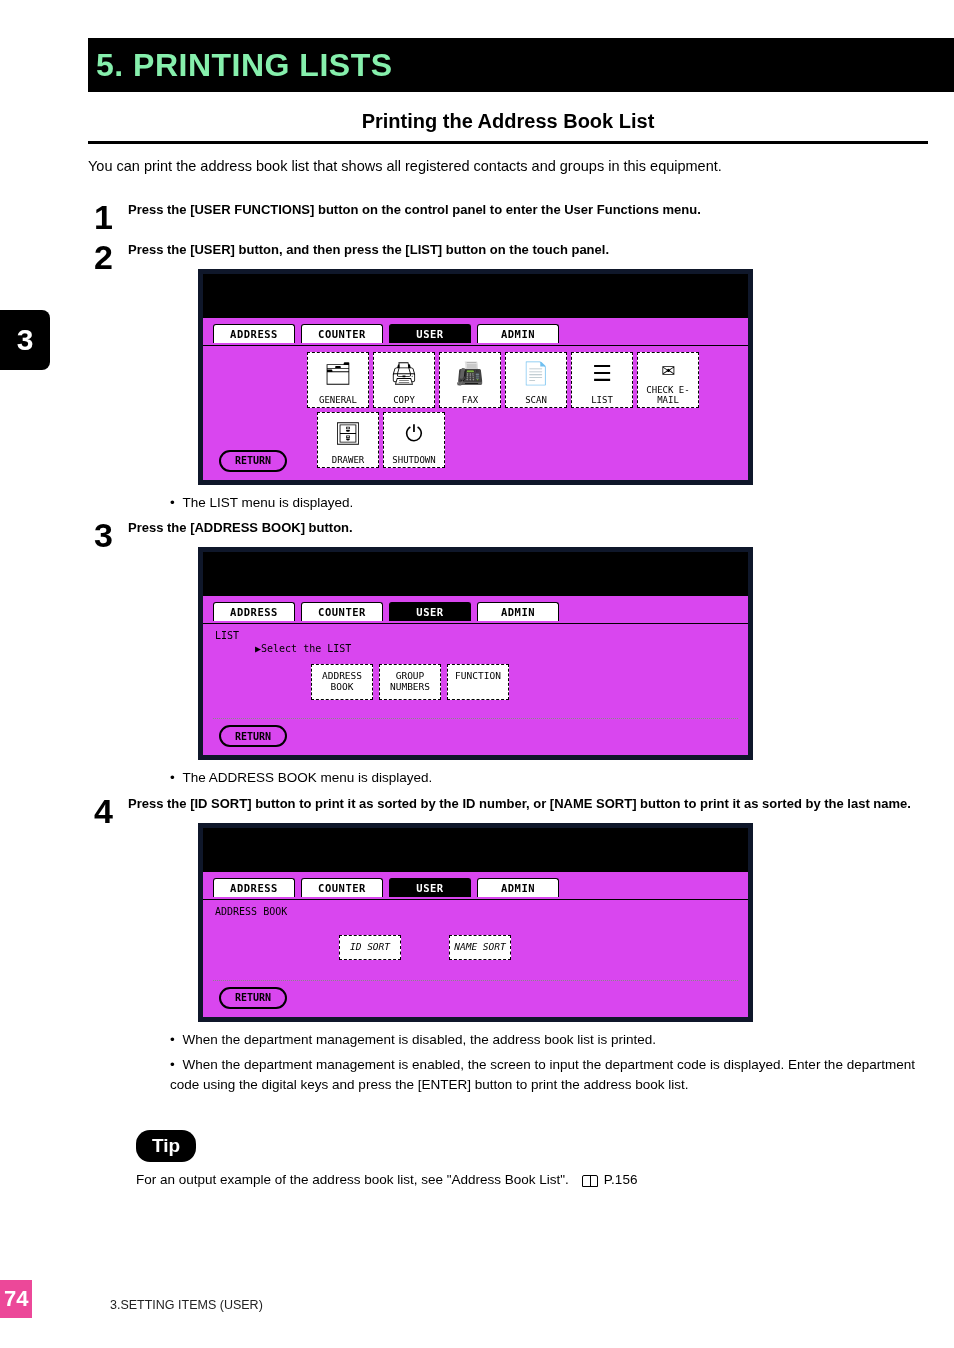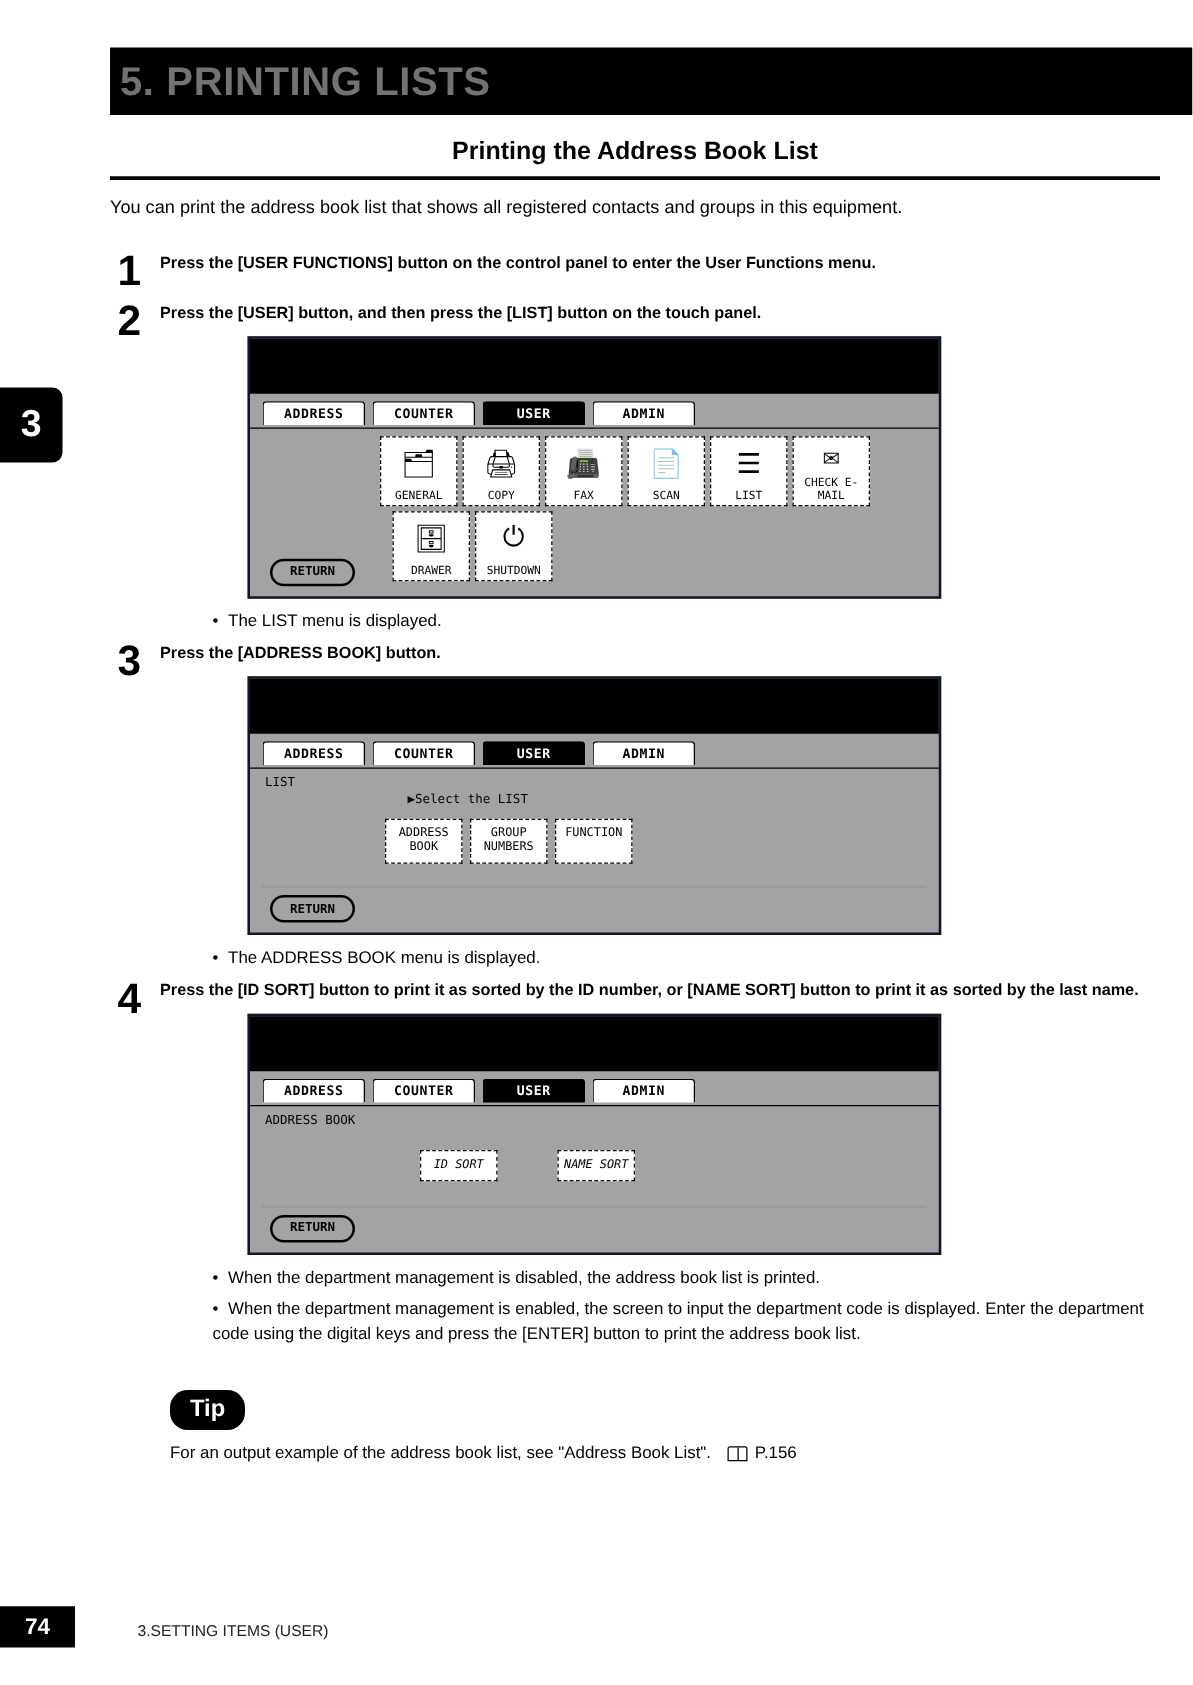--- a/index.html
+++ b/index.html
@@ -6,21 +6,21 @@
     body {
       font-family: Arial, Helvetica, sans-serif;
       background: #fff;
       width: 954px;
       height: 1348px;
       position: relative;
       padding: 0;
     }
     .chapter-bar {
       background: #000;
-      color: #737373;
+      color: #86efac;
       margin: 38px 0 0 88px;
       height: 54px;
       display: flex;
       align-items: center;
       padding-left: 8px;
     }
     .chapter-bar .title {
       font-size: 32px;
       font-weight: bold;
       letter-spacing: 0.5px;
@@ -75,22 +75,22 @@
       flex: 1;
     }
     .step-text {
       font-size: 13px;
       font-weight: bold;
       line-height: 1.3;
     }
     .screenshot {
       margin: 10px 0 8px 70px;
       width: 555px;
-      border: 2px solid #0f172a;
-      background: #a3a3a3;
+      border: 5px solid #0f172a;
+      background: #d946ef;
     }
     .screenshot .blackbar {
       background: #000;
       height: 44px;
     }
     .tabs {
       display: flex;
       gap: 6px;
       padding: 6px 10px 2px 10px;
     }
@@ -176,21 +176,21 @@
     }
     .sublabel {
       font-size: 10px;
       font-family: monospace;
       margin-left: 2px;
       margin-bottom: 2px;
     }
     .prompt {
       font-size: 10px;
       font-family: monospace;
-      margin-left: 116px;
+      margin-left: 42px;
       margin-bottom: 10px;
     }
     .btn-sq {
       border: 1px dashed #000;
       font-size: 9.5px;
       font-family: monospace;
       text-align: center;
       padding: 6px 2px;
       width: 62px;
       line-height: 1.15;
@@ -256,25 +256,25 @@
     }
     .footer-label {
       font-size: 12.5px;
       margin-left: 110px;
       color: #222;
     }
     .page-num-box {
       position: absolute;
       left: 0;
       bottom: -6px;
-      background: #000000;
+      background: #ec4899;
       color: #fff;
-      font-size: 18px;
-      font-weight: bold;
-      padding: 6px 20px;
+      font-size: 22px;
+      font-weight: bold;
+      padding: 6px 4px;
     }
   </style>
 </head>
 <body>
 
 
 
 <div class="chapter-bar">
   <span class="title">5. PRINTING LISTS</span>
 </div>

